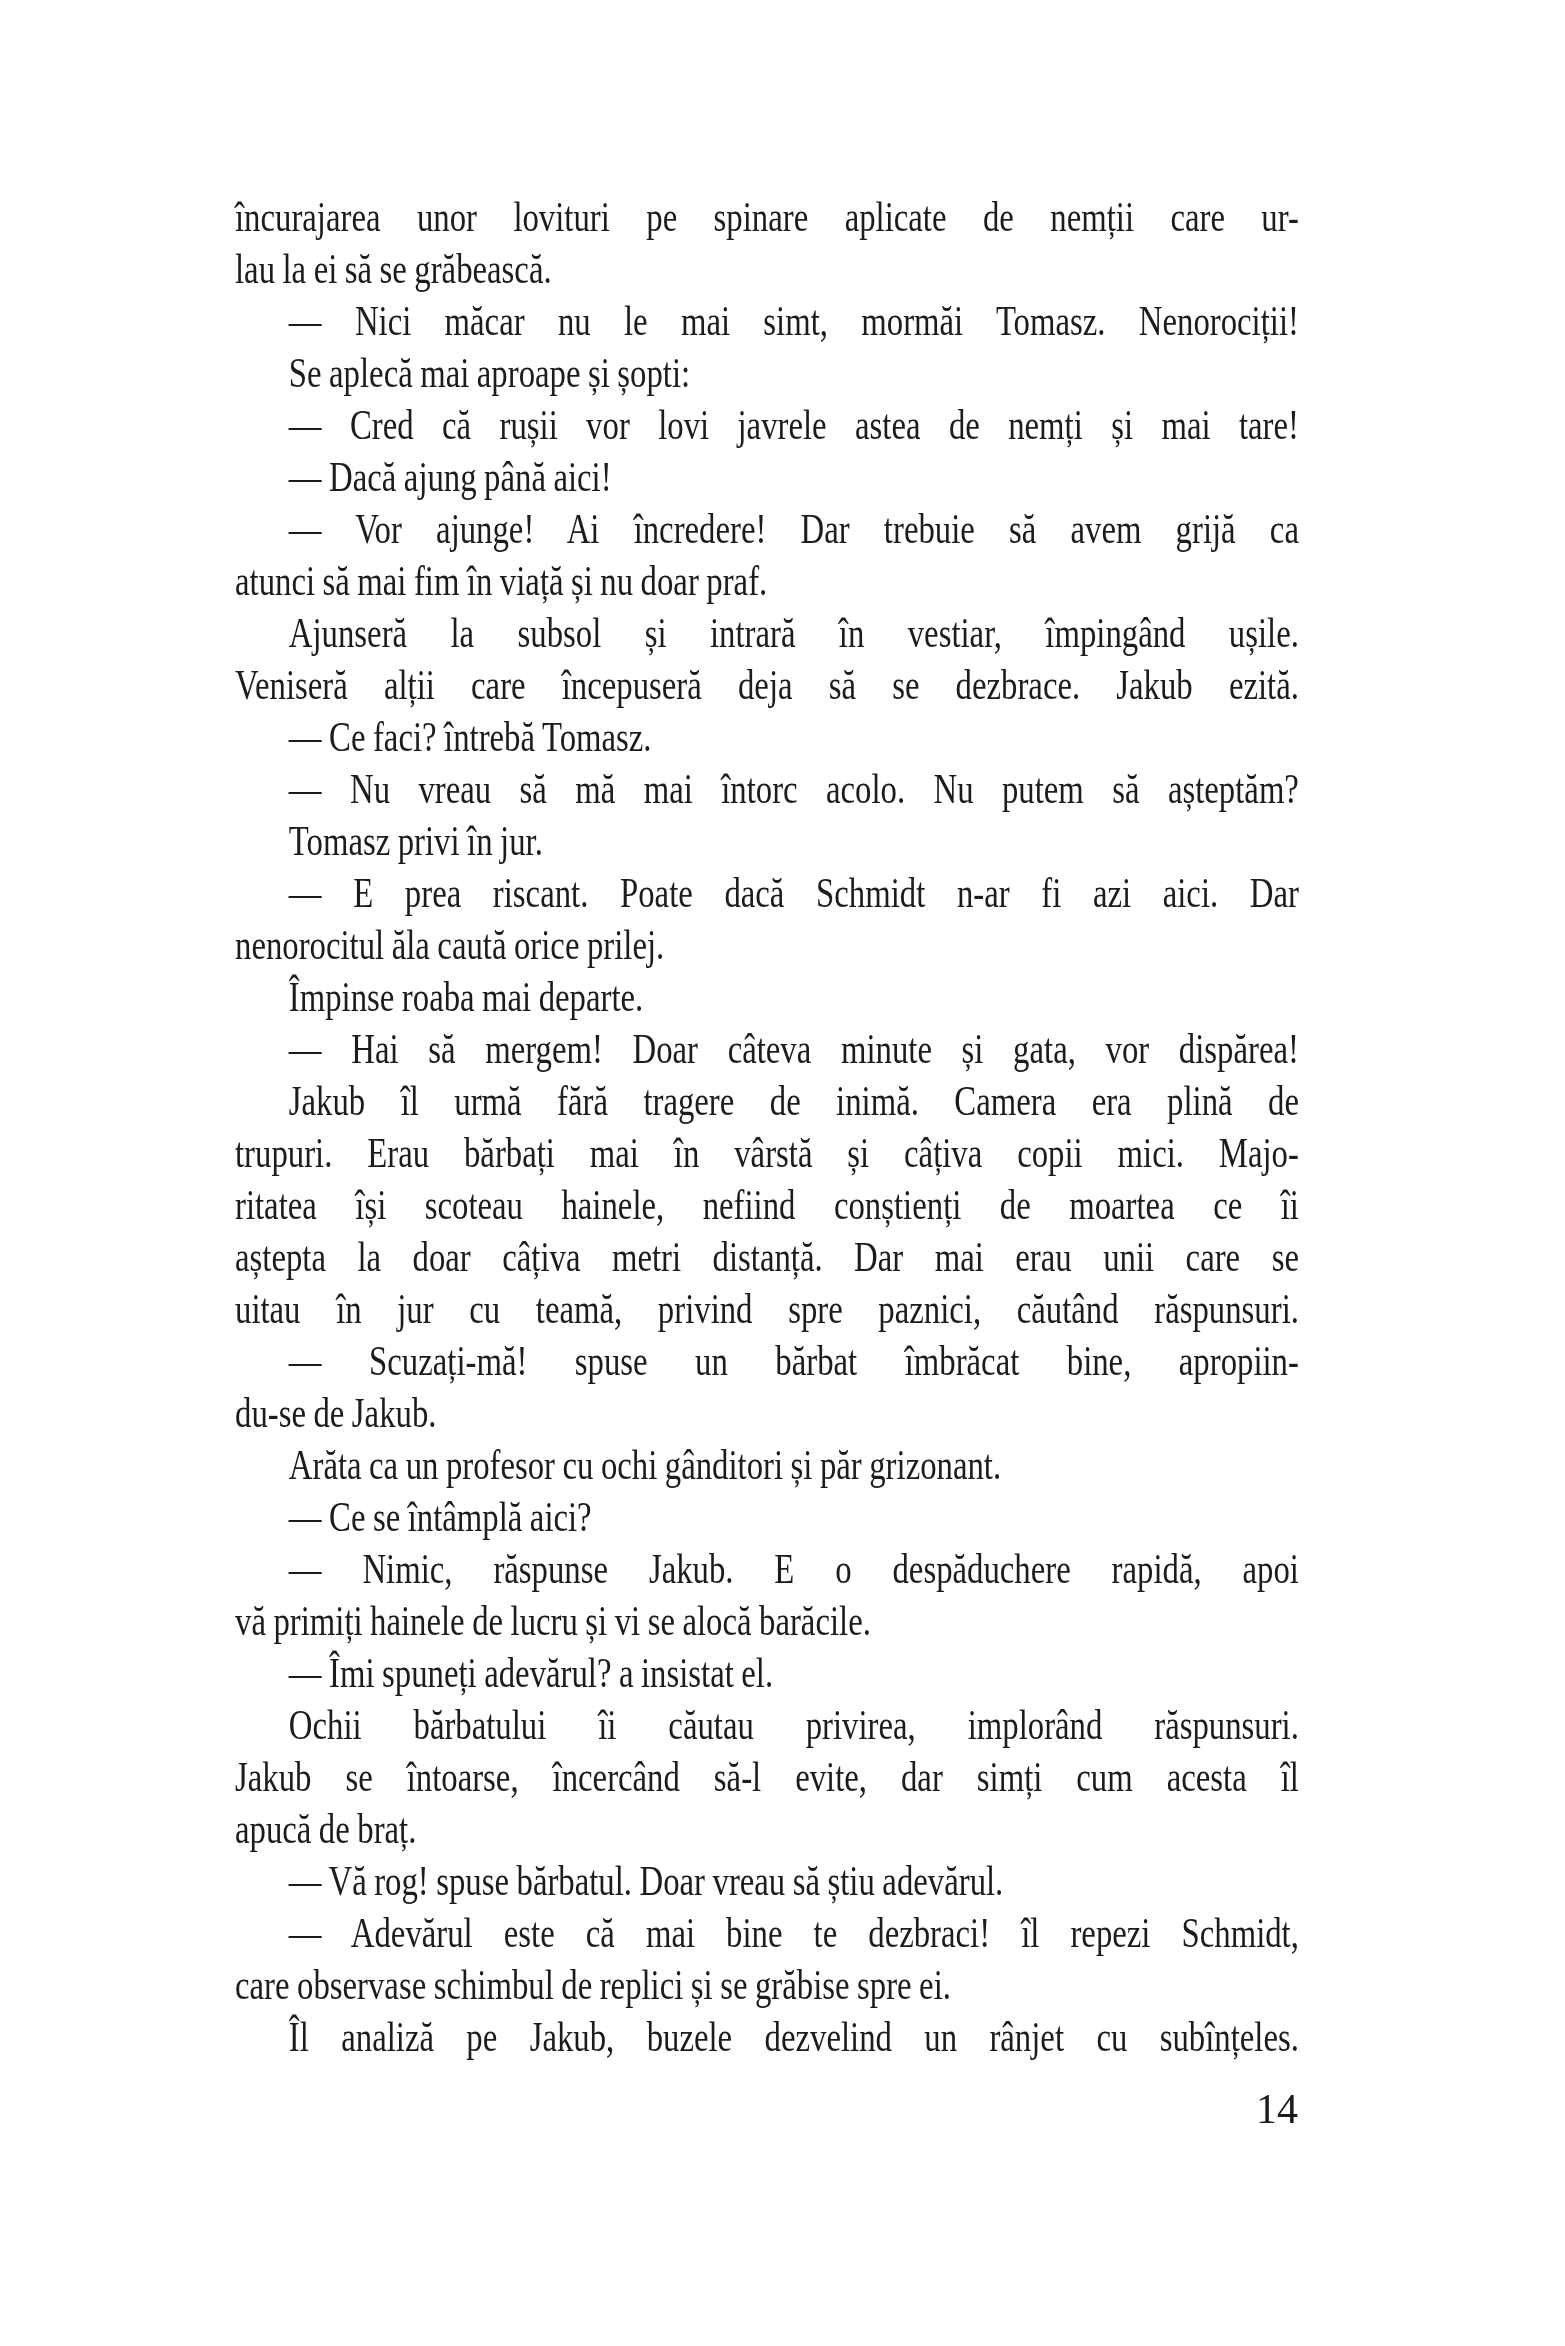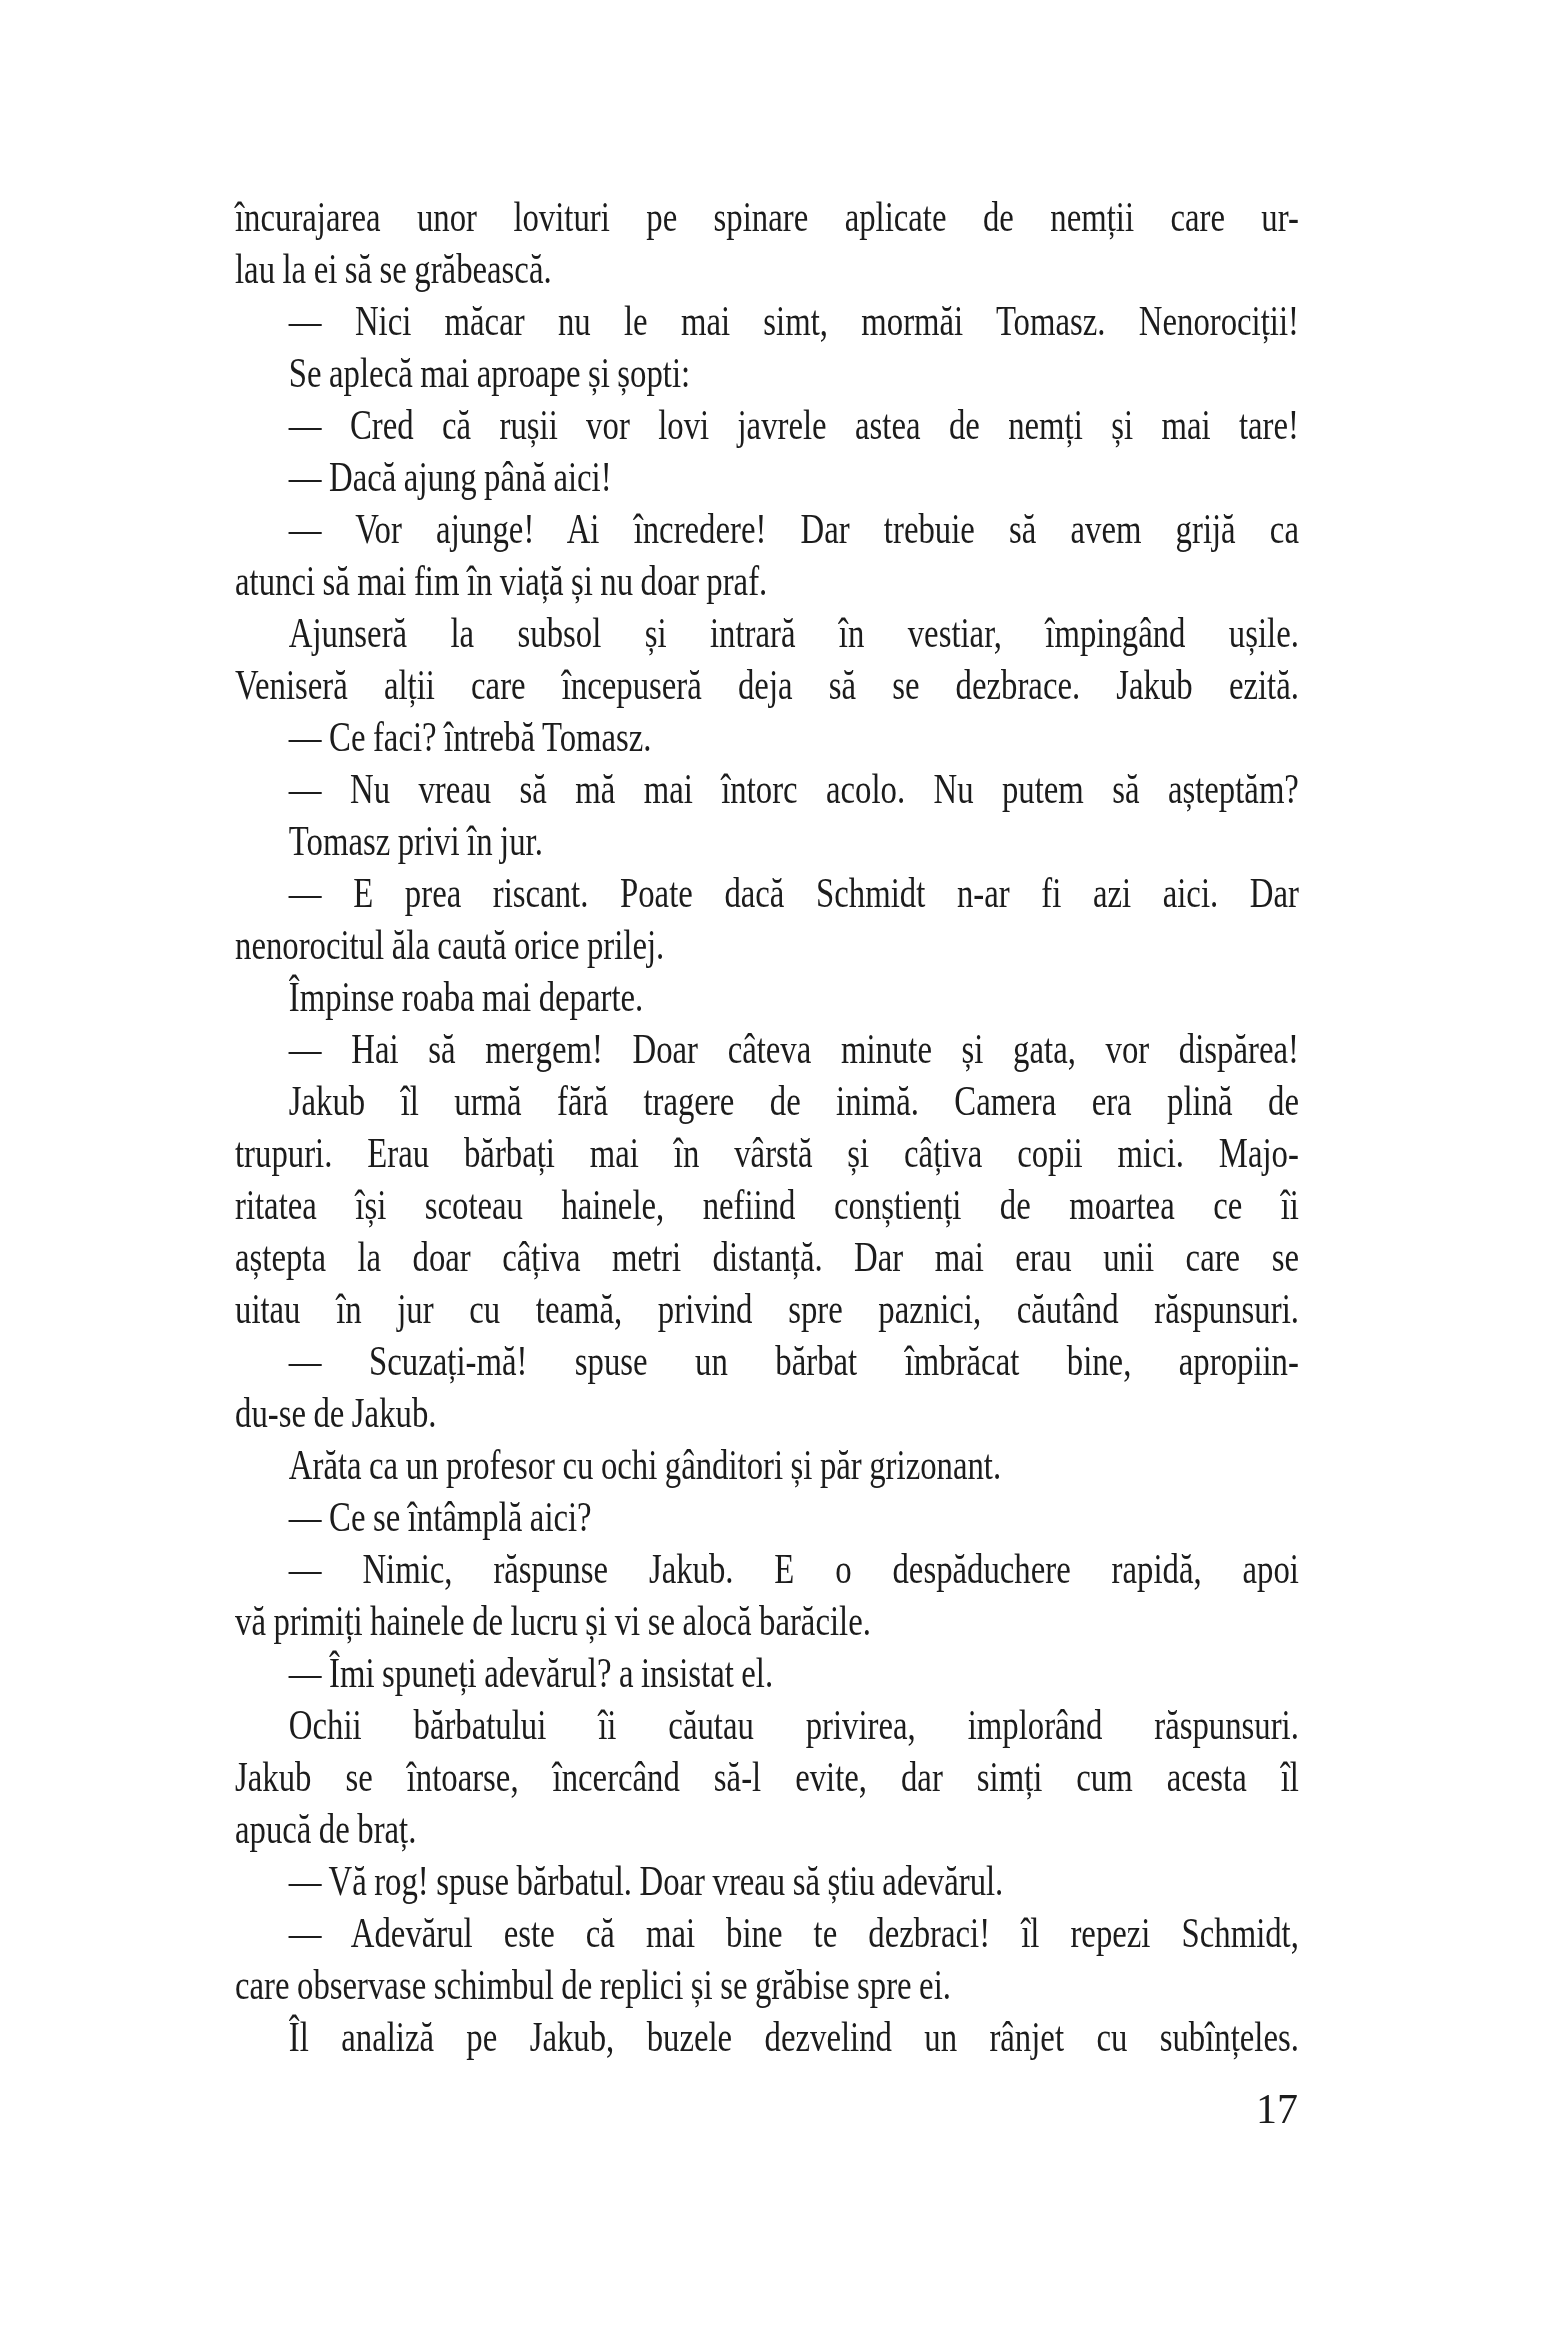--- a/index.html
+++ b/index.html
@@ -77,14 +77,14 @@
     <div class="line indent nowrap">— Îmi spuneți adevărul? a insistat el.</div>
     <div class="line indent justify">Ochii bărbatului îi căutau privirea, implorând răspunsuri.</div>
     <div class="line justify">Jakub se întoarse, încercând să-l evite, dar simți cum acesta îl</div>
     <div class="line nowrap">apucă de braț.</div>
     <div class="line indent nowrap">— Vă rog! spuse bărbatul. Doar vreau să știu adevărul.</div>
     <div class="line indent justify">— Adevărul este că mai bine te dezbraci! îl repezi Schmidt,</div>
     <div class="line nowrap">care observase schimbul de replici și se grăbise spre ei.</div>
     <div class="line indent justify">Îl analiză pe Jakub, buzele dezvelind un rânjet cu subînțeles.</div>
   </div>
 
-<div class="page-number">17</div>
+<div class="page-number">14</div>
 
 
 </body></html>

